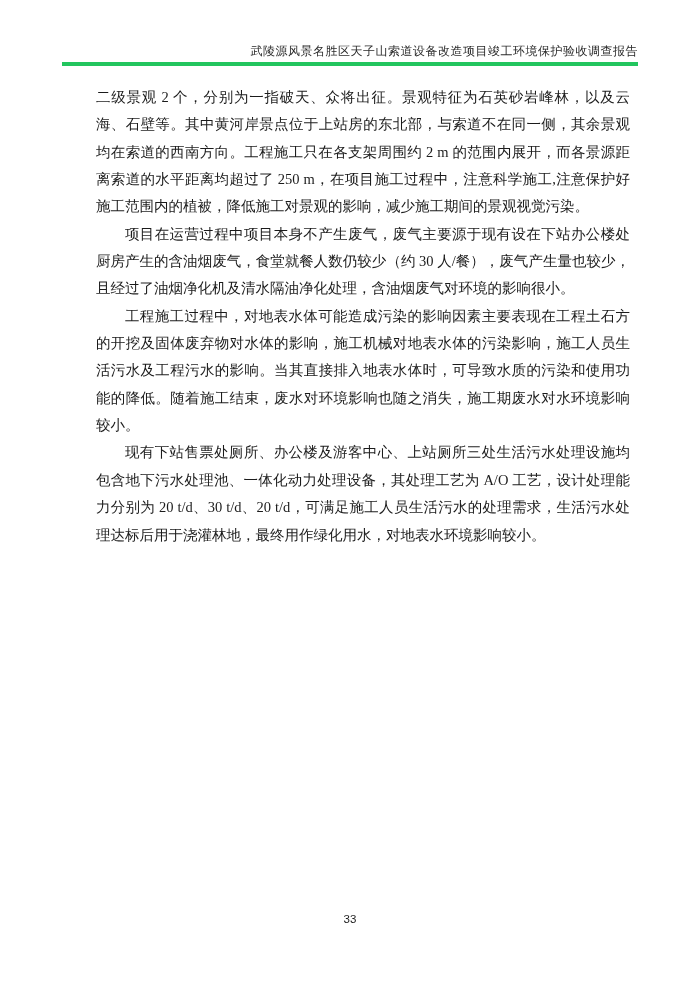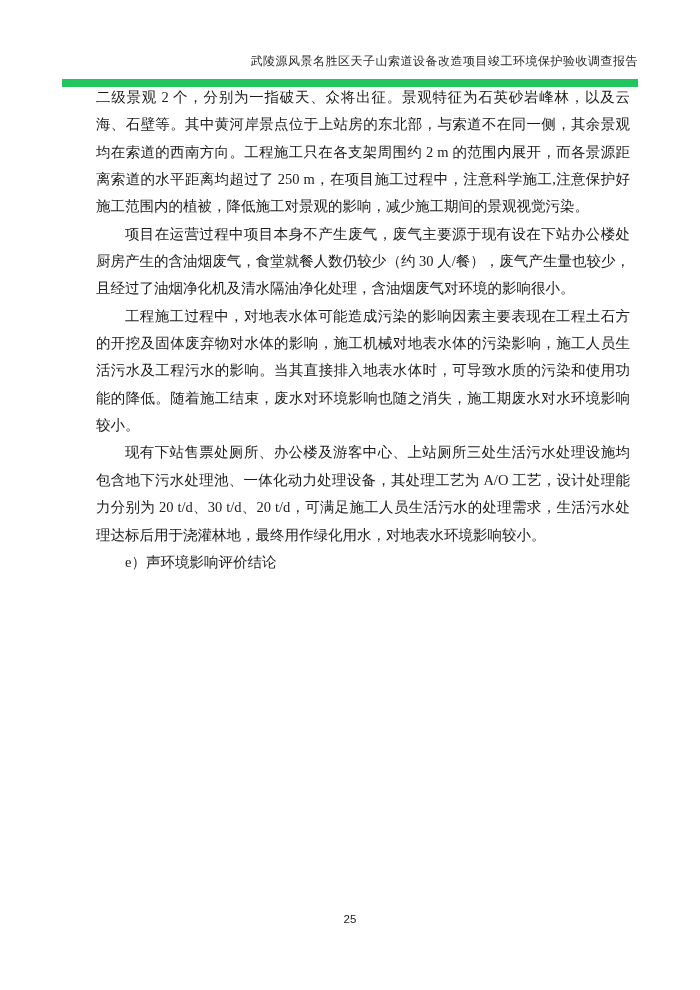--- a/index.html
+++ b/index.html
@@ -11,30 +11,30 @@
     position: relative;
     width: 700px;
     height: 990px;
     background: #ffffff;
     overflow: hidden;
     font-family: "Liberation Serif", "DejaVu Serif", serif;
     color: #1b1b1b;
   }
   .running-header {
     position: absolute;
-    top: 54px;
+    top: 44px;
     left: 62px;
     width: 576px;
     text-align: right;
     font-size: 12px;
     line-height: 14px;
     letter-spacing: 0.5px;
     color: #2a2a2a;
-    padding-bottom: 11px;
-    border-bottom: 8px solid #22c55e;
+    padding-bottom: 4px;
+    border-bottom: 4px solid #22c55e;
   }
   .body-text {
     position: absolute;
     top: 84px;
     left: 96px;
     width: 534px;
     font-size: 14.5px;
     line-height: 27.35px;
     text-align: justify;
     text-justify: inter-ideograph;
@@ -64,20 +64,19 @@
 
   <div class="running-header">
     <span>武陵源风景名胜区天子山索道设备改造项目竣工环境保护验收调查报告</span>
   </div>
 
   <main class="body-text">
     <p class="para no-indent">二级景观 2 个，分别为一指破天、众将出征。景观特征为石英砂岩峰林，以及云海、石壁等。其中黄河岸景点位于上站房的东北部，与索道不在同一侧，其余景观均在索道的西南方向。工程施工只在各支架周围约 2 m 的范围内展开，而各景源距离索道的水平距离均超过了 250 m，在项目施工过程中，注意科学施工,注意保护好施工范围内的植被，降低施工对景观的影响，减少施工期间的景观视觉污染。</p>
     <p class="para">项目在运营过程中项目本身不产生废气，废气主要源于现有设在下站办公楼处厨房产生的含油烟废气，食堂就餐人数仍较少（约 30 人/餐），废气产生量也较少，且经过了油烟净化机及清水隔油净化处理，含油烟废气对环境的影响很小。</p>
     <p class="para">工程施工过程中，对地表水体可能造成污染的影响因素主要表现在工程土石方的开挖及固体废弃物对水体的影响，施工机械对地表水体的污染影响，施工人员生活污水及工程污水的影响。当其直接排入地表水体时，可导致水质的污染和使用功能的降低。随着施工结束，废水对环境影响也随之消失，施工期废水对水环境影响较小。</p>
     <p class="para">现有下站售票处厕所、办公楼及游客中心、上站厕所三处生活污水处理设施均包含地下污水处理池、一体化动力处理设备，其处理工艺为 A/O 工艺，设计处理能力分别为 20 t/d、30 t/d、20 t/d，可满足施工人员生活污水的处理需求，生活污水处理达标后用于浇灌林地，最终用作绿化用水，对地表水环境影响较小。</p>
-    <p class="heading">e）声环境影响评价结论</p>
   </main>
 
   <div class="footer">
-    <span>25</span>
+    <span>33</span>
   </div>
 
 </div>
 
 </body></html>

